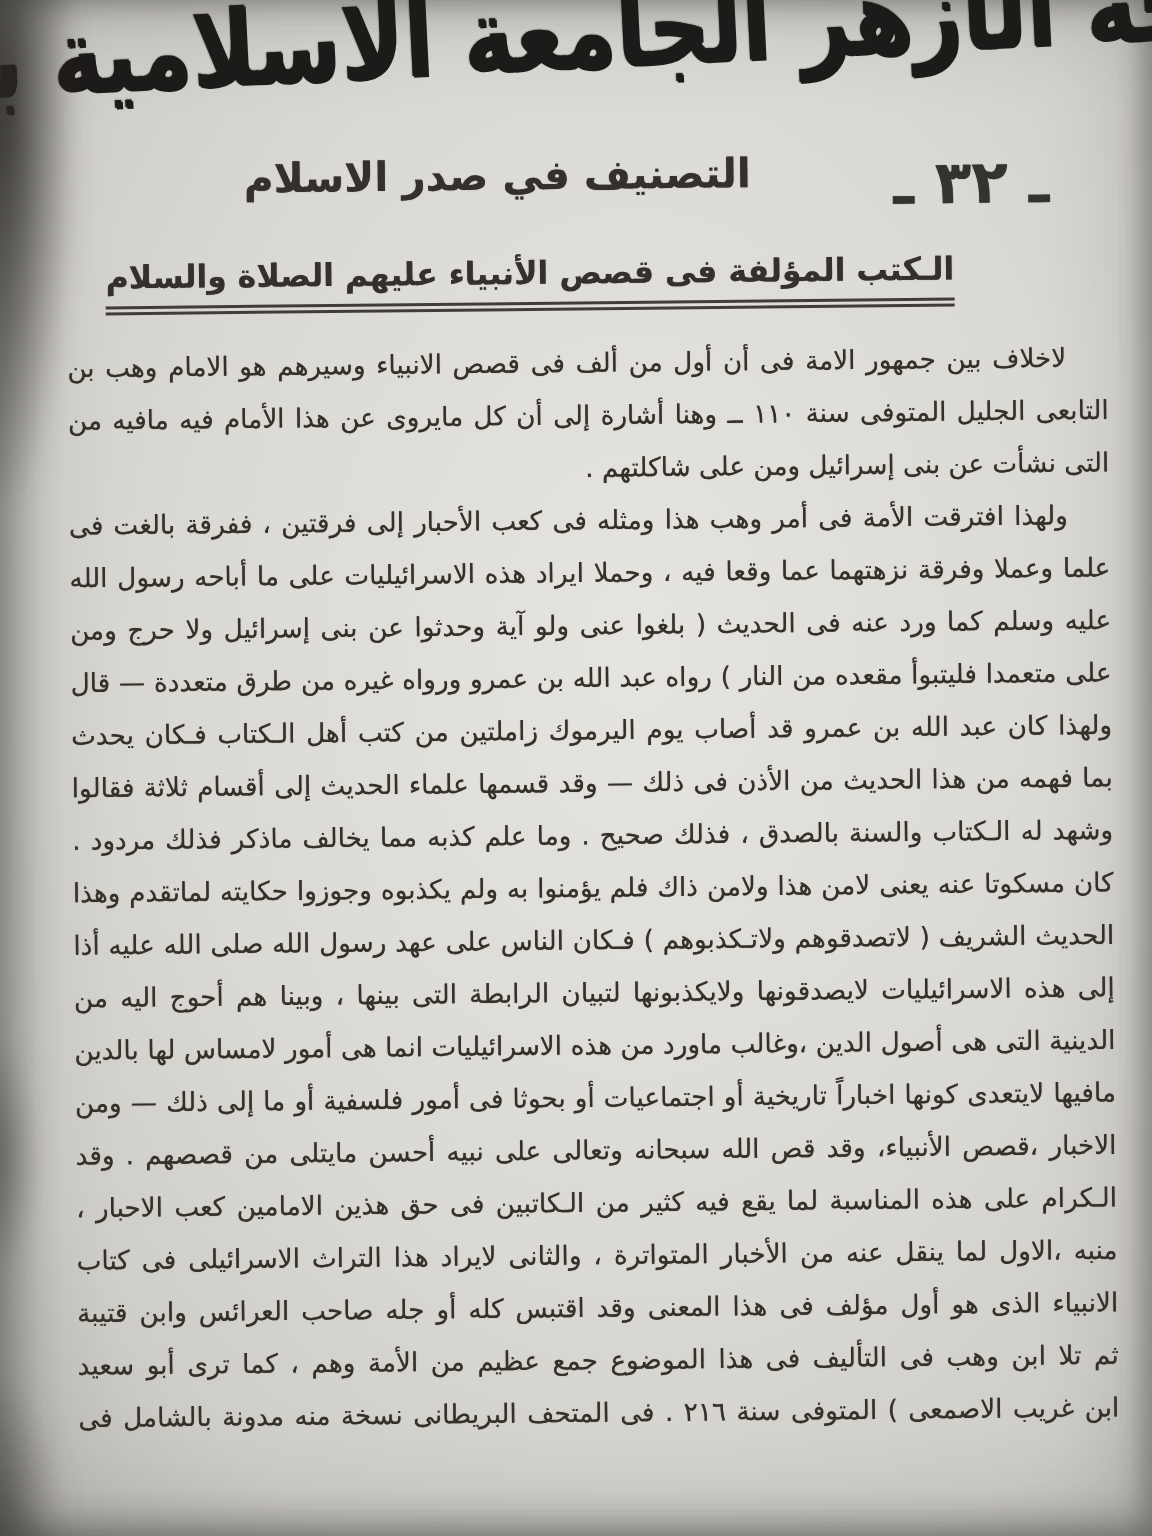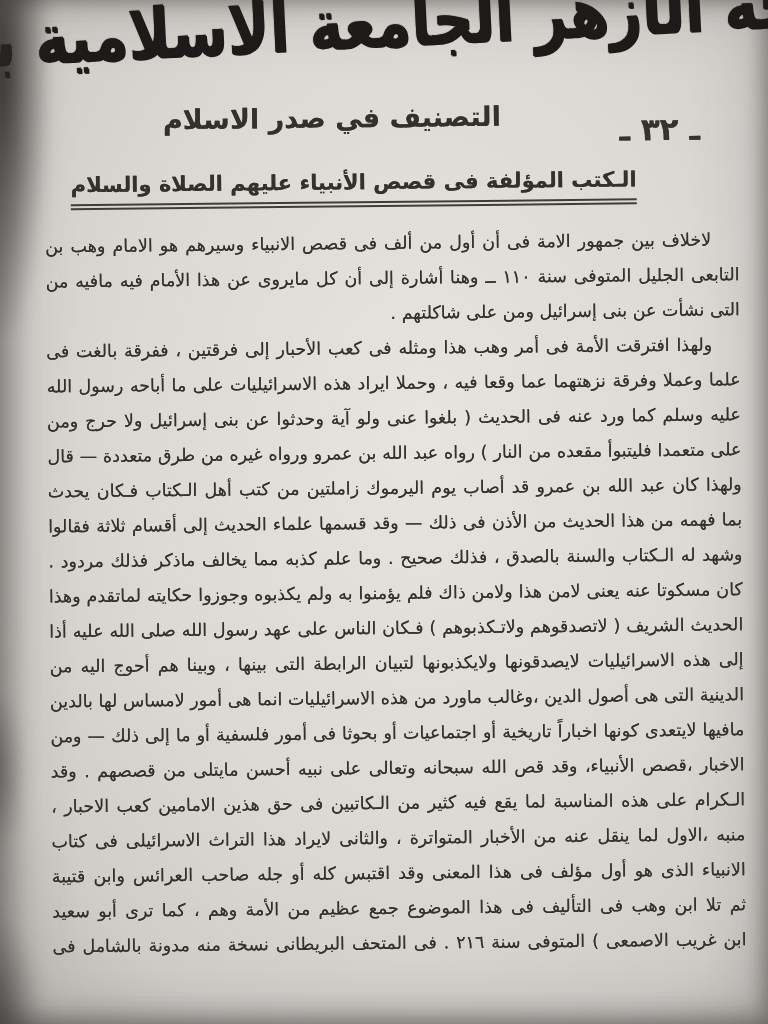--- a/index.html
+++ b/index.html
@@ -44,22 +44,22 @@
   .masthead{
     position:absolute;top:-18px;left:50%;
     transform:translateX(-50%) rotate(-2.2deg) scaleY(1.22);
     transform-origin:center top;
     font-size:57px;font-weight:bold;white-space:nowrap;
     letter-spacing:-3px;color:#1d1b19;
     text-shadow:1px 1px 0 #1d1b19, 0 0 1px rgba(20,18,16,.9);
   }
   .page-number{
     position:absolute;top:102px;right:64px;
-    font-size:31px;font-weight:bold;letter-spacing:2px;
-    color:#353330;text-shadow:0 0 .6px rgba(40,38,35,.8);margin-top:12px;
+    font-size:40px;font-weight:bold;letter-spacing:2px;
+    color:#353330;text-shadow:0 0 .6px rgba(40,38,35,.8);
   }
   .page-title{
     position:absolute;top:102px;left:0;right:96px;
     text-align:center;font-size:27px;font-weight:bold;
     color:#34312d;text-shadow:0 0 .6px rgba(40,38,35,.7);
   }
   .section-heading{
     position:absolute;top:170px;right:128px;
     display:inline-block;
     font-size:21px;font-weight:bold;color:#34312d;

